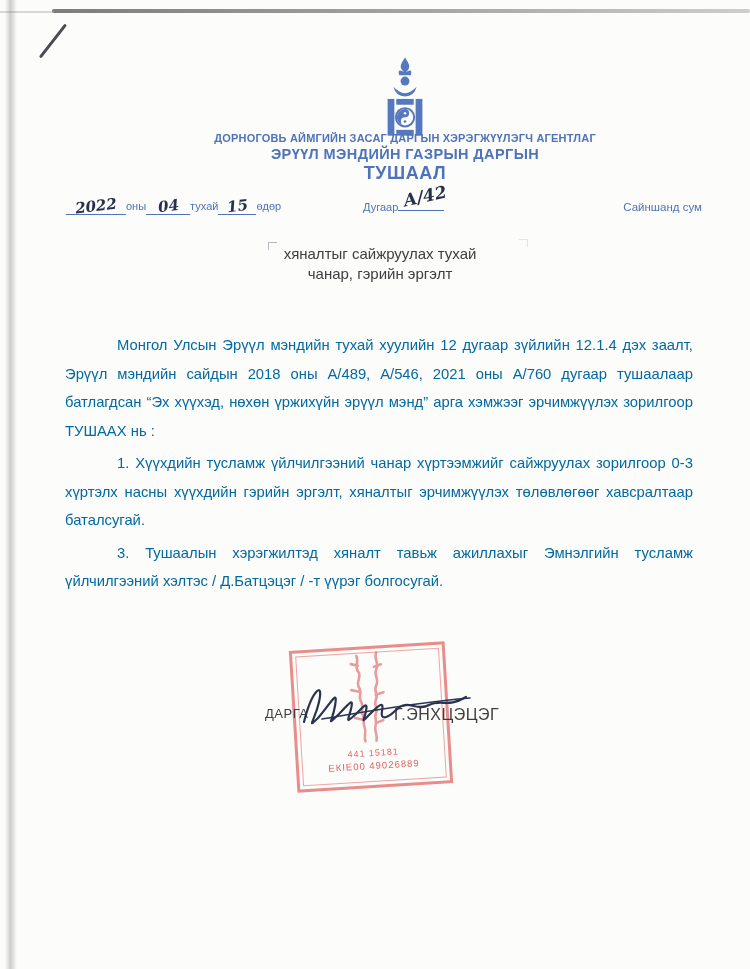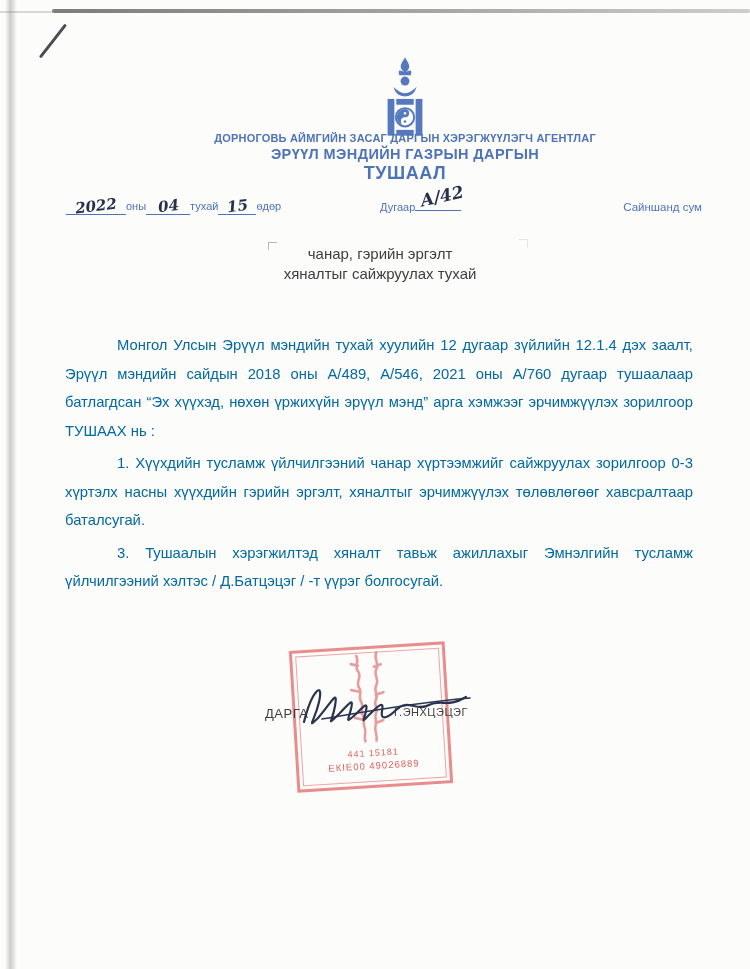--- a/index.html
+++ b/index.html
@@ -23,39 +23,39 @@
   .hdr-org{top:146px;font-size:14.5px;letter-spacing:.4px;}
   .hdr-type{top:163px;font-size:18px;letter-spacing:.6px;}
   
   .date-group{position:absolute;left:66px;top:196px;color:#4e73b9;font-size:11px;white-space:nowrap;}
   .u{display:inline-block;border-bottom:1.2px solid #4e73b9;text-align:center;vertical-align:baseline;}
   .u-year{width:60px;} .u-month{width:44px;} .u-day{width:38px;}
   .hand{
     font-family:"DejaVu Serif",serif;font-style:italic;font-weight:bold;
     color:#26304c;font-size:15px;display:inline-block;transform:rotate(-7deg) translateY(1px);
   }
-  .number-group{position:absolute;left:380px;top:201px;color:#4e73b9;font-size:11px;}
+  .number-group{position:absolute;left:363px;top:201px;color:#4e73b9;font-size:11px;}
   .u-num{width:46px;}
   .hand-num{position:absolute;left:40px;top:-15px;font-family:"DejaVu Serif",serif;font-style:italic;
     font-weight:bold;color:#26304c;font-size:17px;transform:rotate(-12deg);}
   .location{position:absolute;right:48px;top:201px;color:#4e73b9;font-size:11.5px;}
   
   .title{position:absolute;left:40px;right:30px;top:244px;text-align:center;
     color:#3e3e41;font-size:15px;line-height:20px;}
   .corner{position:absolute;width:8px;height:7px;}
   .corner-tl{left:268px;top:242px;border-top:1.5px solid #b4b9c1;border-left:1.5px solid #b4b9c1;}
   .corner-tr{left:519px;top:239px;border-top:1.5px solid #c7ccd3;border-right:1.5px solid #c7ccd3;opacity:.45;}
   
   .body{position:absolute;left:65px;top:331px;width:628px;color:#0369a1;
     font-size:14.8px;line-height:28.5px;}
   .body p{margin:0;text-indent:52px;text-align:justify;}
   .body p + p{margin-top:4px;}
   
   .sig-role{position:absolute;left:265px;top:706px;color:#3e3e41;font-size:13px;letter-spacing:.5px;}
-  .sig-name{position:absolute;left:394px;top:706px;color:#3e3e41;font-size:11px;letter-spacing:.5px;}
+  .sig-name{position:absolute;left:394px;top:706px;color:#3e3e41;font-size:16px;letter-spacing:.5px;}
   .sig-script{position:absolute;left:296px;top:668px;}
   
   .stamp{position:absolute;left:293px;top:646px;width:150px;height:136px;
     transform:rotate(-3.5deg);border:3px solid rgba(224,92,92,.7);}
   .stamp-inner{position:absolute;inset:3px;border:1px solid rgba(224,92,92,.55);}
   .stamp-script{position:absolute;left:0;top:2px;width:100%;text-align:center;opacity:.55;}
   .stamp-num{position:absolute;width:100%;text-align:center;color:rgba(215,70,70,.85);
     font-size:9px;letter-spacing:1px;white-space:nowrap;}
   .stamp-num1{bottom:27px;}
   .stamp-num2{bottom:14px;font-size:9.5px;}
@@ -99,22 +99,22 @@
   <div class="number-group">
     <span>Дугаар</span><span class="u u-num"></span>
     <span class="hand-num">А/42</span>
   </div>
 
   <div class="location">Сайншанд сум</div>
 
   <div class="corner corner-tl"></div>
   <div class="corner corner-tr"></div>
   <div class="title">
+    <div>хяналтыг сайжруулах тухай</div>
     <div>чанар, гэрийн эргэлт</div>
-    <div>хяналтыг сайжруулах тухай</div>
   </div>
 
   <div class="body">
     <p>Монгол Улсын Эрүүл мэндийн тухай хуулийн 12 дугаар зүйлийн 12.1.4 дэх заалт, Эрүүл мэндийн сайдын 2018 оны А/489, А/546, 2021 оны А/760 дугаар тушаалаар батлагдсан “Эх хүүхэд, нөхөн үржихүйн эрүүл мэнд” арга хэмжээг эрчимжүүлэх зорилгоор ТУШААХ нь :</p>
     <p>1.  Хүүхдийн тусламж үйлчилгээний чанар хүртээмжийг сайжруулах зорилгоор 0-3 хүртэлх насны хүүхдийн гэрийн эргэлт, хяналтыг эрчимжүүлэх төлөвлөгөөг хавсралтаар баталсугай.</p>
     <p>3.  Тушаалын хэрэгжилтэд хяналт тавьж ажиллахыг  Эмнэлгийн тусламж үйлчилгээний  хэлтэс / Д.Батцэцэг / -т  үүрэг болгосугай.</p>
   </div>
 
   <div class="stamp">
     <div class="stamp-inner"></div>

